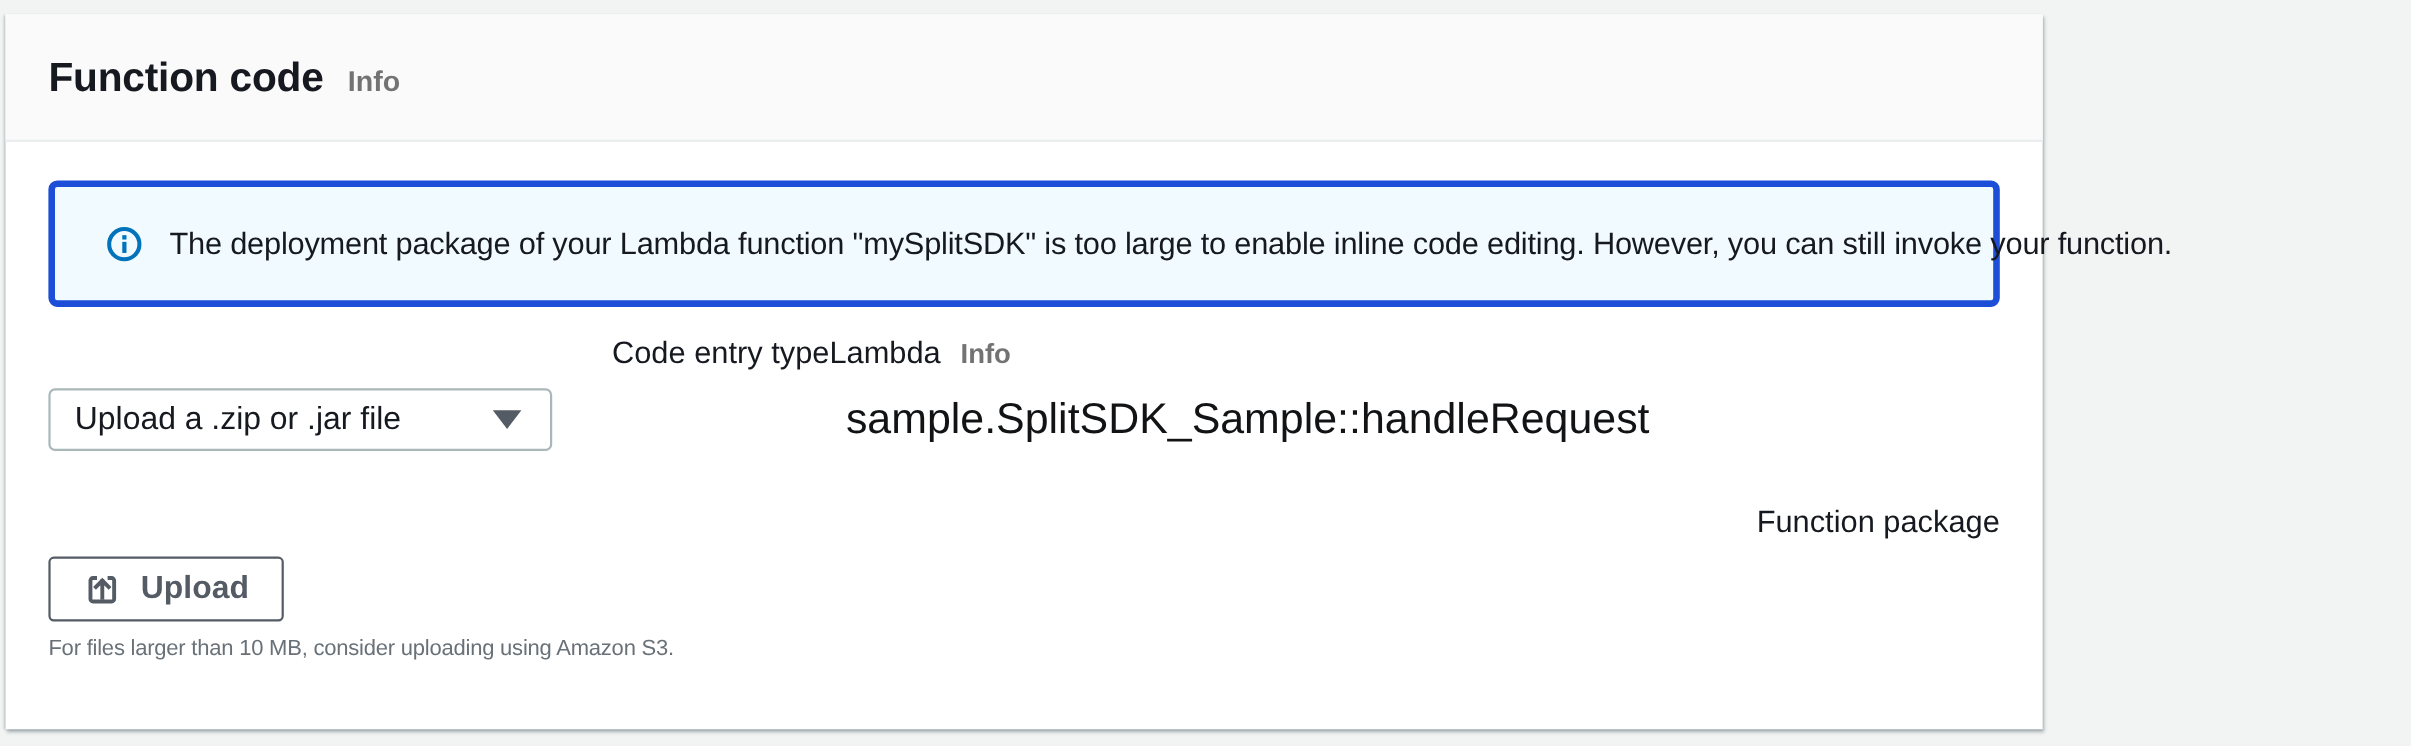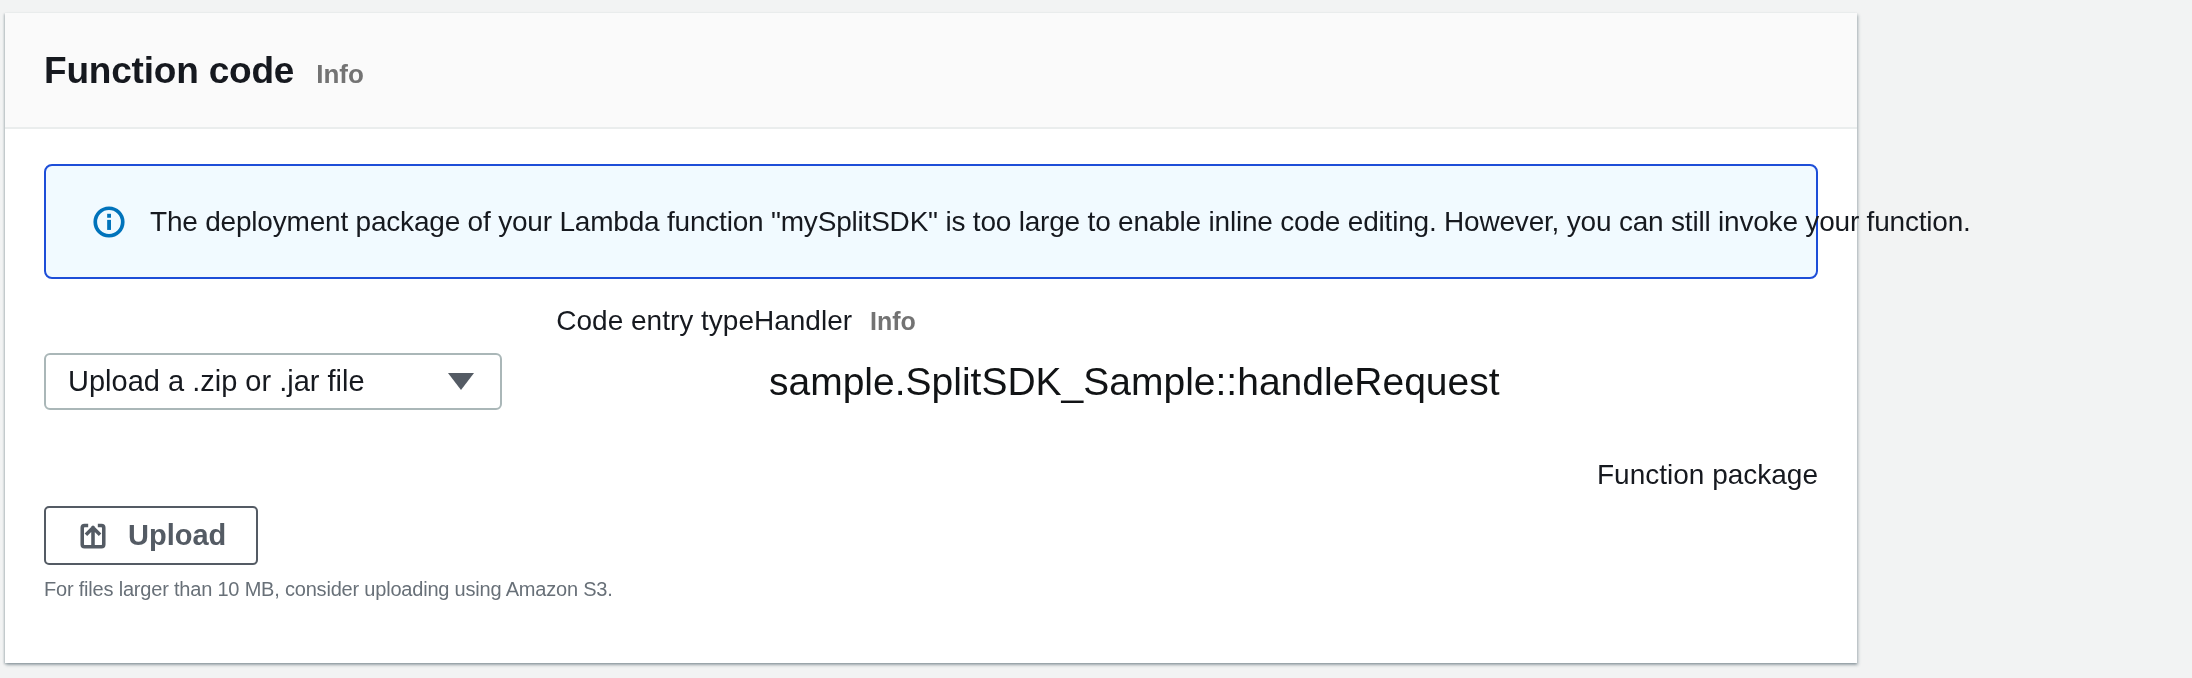--- a/index.html
+++ b/index.html
@@ -30,21 +30,21 @@
   }
   .info-link {
     font-size: 26px; font-weight: 700; color: #737373;
     text-decoration: none; cursor: pointer;
     margin-left: 22px;
   }
   .card-body { padding: 35px 39px 0 39px; }
 
   .alert {
     height: 115px;
-    border: 2px solid #1d4ed8;
+    border: 6px solid #1d4ed8;
     border-radius: 8px;
     background: #f1faff;
     display: flex; align-items: center;
     padding: 0 40px 0 46px;
   }
   .alert-icon { width: 34px; height: 34px; flex: 0 0 auto; display: block; }
   .alert-text {
     margin-left: 24px;
     font-size: 28px; color: #16191f;
     letter-spacing: -0.2px;
@@ -136,21 +136,21 @@
         <div class="field-label">Code entry type</div>
         <div class="select">
           <span class="select-value">Upload a .zip or .jar file</span>
           <span class="caret"></span>
         </div>
       </div>
 
 
       <div class="field">
         <div class="field-label-row">
-          <span class="field-label">Handler</span>
+          <span class="field-label">Lambda</span>
           <a class="info-link">Info</a>
         </div>
         <div class="handler-value">sample.SplitSDK_Sample::handleRequest</div>
       </div>
 
     </div>
 
     <div class="package-section">
       <div class="field-label">Function package</div>
       <button class="upload-btn">

